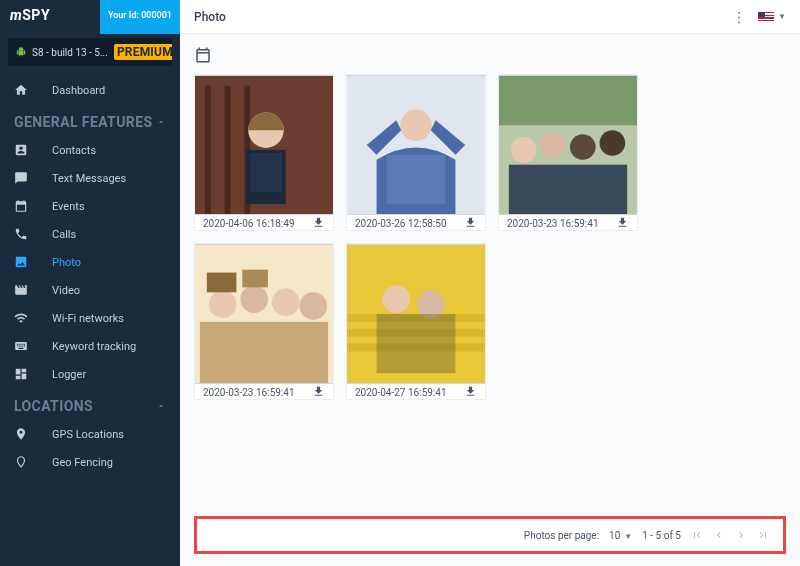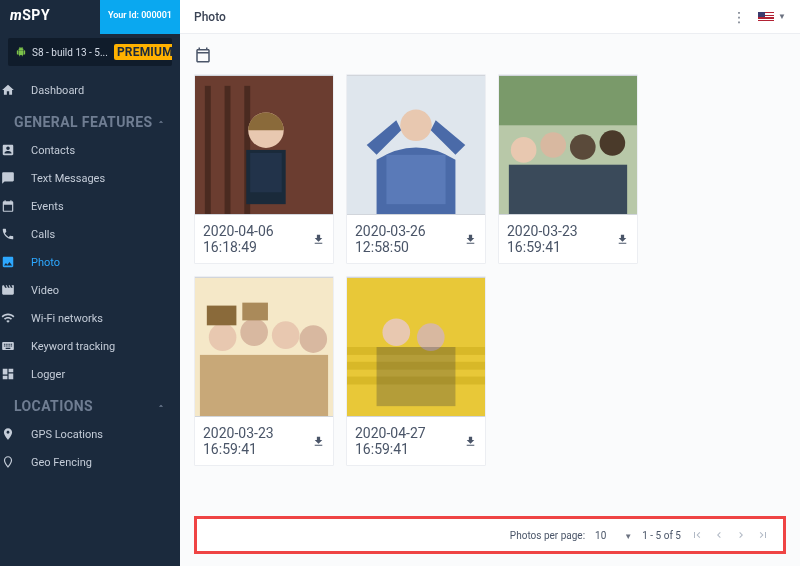--- a/index.html
+++ b/index.html
@@ -9,21 +9,21 @@
   
   .sidebar { width: 180px; background: #1b2a3d; color: #8a95a6; display: flex; flex-direction: column; font-size: 11px; overflow: hidden; flex-shrink: 0; }
   .brand-row { display: flex; align-items: center; height: 30px; }
   .brand { display: flex; align-items: center; gap: 2px; padding: 0 10px; height: 30px; }
   .brand-logo { font-size: 14px; font-weight: 700; color: #fff; letter-spacing: 0.5px; display: flex; align-items: center; }
   .brand-m { font-style: italic; font-weight: 800; color:#fff; }
   .user-id { margin-left: auto; background: #0aa8f0; color: #fff; font-size: 9px; padding: 0 8px; height: 37px; display: flex; align-items: center; font-weight: 600; }
   .device-bar { margin: 8px 8px 10px; background: #101c2b; border-radius: 2px; padding: 6px 8px; display: flex; align-items: center; gap: 6px; color: #d6dde8; font-size: 10px; overflow: hidden; white-space: nowrap; }
   .device-bar .droid { color: #7cc24a; font-size: 10px; }
   .premium-badge { background: #ffb200; color: #1b2a3d; font-size: 12px; font-weight: 700; padding: 1px 3px; border-radius: 2px; letter-spacing: 0.2px; }
-  .nav-item { display: flex; align-items: center; gap: 16px; padding: 7px 1px; color: #c4ccd8; cursor: pointer; font-size: 11px; }
+  .nav-item { display: flex; align-items: center; gap: 24px; padding: 7px 14px; color: #c4ccd8; cursor: pointer; font-size: 11px; }
   .nav-item.active { color: #2da8ff; }
   .nav-item .icon { width: 14px; height: 14px; display:flex; align-items:center; justify-content:center; flex-shrink:0; }
   .section-header { display: flex; align-items: center; justify-content: space-between; padding: 10px 14px 6px; color: #6f7d92; font-size: 14px; font-weight: 700; letter-spacing: 0.4px; }
   .chev { width: 10px; height: 10px; }
 
   
   .main { flex: 1; display: flex; flex-direction: column; background: #fafbfc; min-width: 0; }
   .topbar { height: 34px; background: #fff; border-bottom: 1px solid #eceef2; display: flex; align-items: center; padding: 0 14px; }
   .page-title { font-size: 12px; color: #3a4354; font-weight: 500; }
   .topbar-right { margin-left: auto; display: flex; align-items: center; gap: 12px; }
@@ -32,25 +32,25 @@
   .flag::before { content:""; position:absolute; left:0; top:0; width:7px; height:5px; background:#3c3b6e; }
   .caret { color:#6b7280; font-size: 8px; }
 
   .content { flex:1; padding: 12px 14px 0; display:flex; flex-direction:column; overflow:hidden; }
   .date-row { margin-bottom: 10px; }
   .date-ico { width:18px; height:18px; color:#4a5568; }
 
   .grid { display:flex; flex-wrap:wrap; gap:12px; align-content:flex-start; }
   .card { width:140px; background:#fff; border:1px solid #eceef2; border-radius:1px; overflow:hidden; display:flex; flex-direction:column; }
   .thumb { width:100%; height:140px; background:#d1d5db; display:flex; align-items:center; justify-content:center; overflow:hidden; }
-  .card-footer { display:flex; align-items:center; justify-content:space-between; padding:8px 8px; font-size:14px; color:#4a5568; }
+  .card-footer { display:flex; align-items:flex-end; justify-content:space-between; padding:1px 8px; font-size:10px; color:#4a5568; }
   .dl { width:13px; height:13px; color:#4a5568; cursor:pointer; }
 
   .footer { margin-top:auto; background:#fff; border:3px solid #ef4444; padding:10px 14px; display:flex; align-items:center; justify-content:flex-end; gap:10px; font-size:10px; color:#4a5568; margin-bottom:12px; }
-  .footer .sel { display:flex; align-items:flex-end; gap:18px; cursor:pointer; }
+  .footer .sel { display:flex; align-items:flex-end; gap:4px; cursor:pointer; }
   .pager-btns { display:flex; align-items:center; gap:10px; }
   .pg { color:#b0b8c4; cursor:pointer; width:12px; height:12px; display:flex; align-items:center; justify-content:center; }
 
   svg { display:block; }
 </style>
 </head>
 <body>
 
 <div class="app">
 

